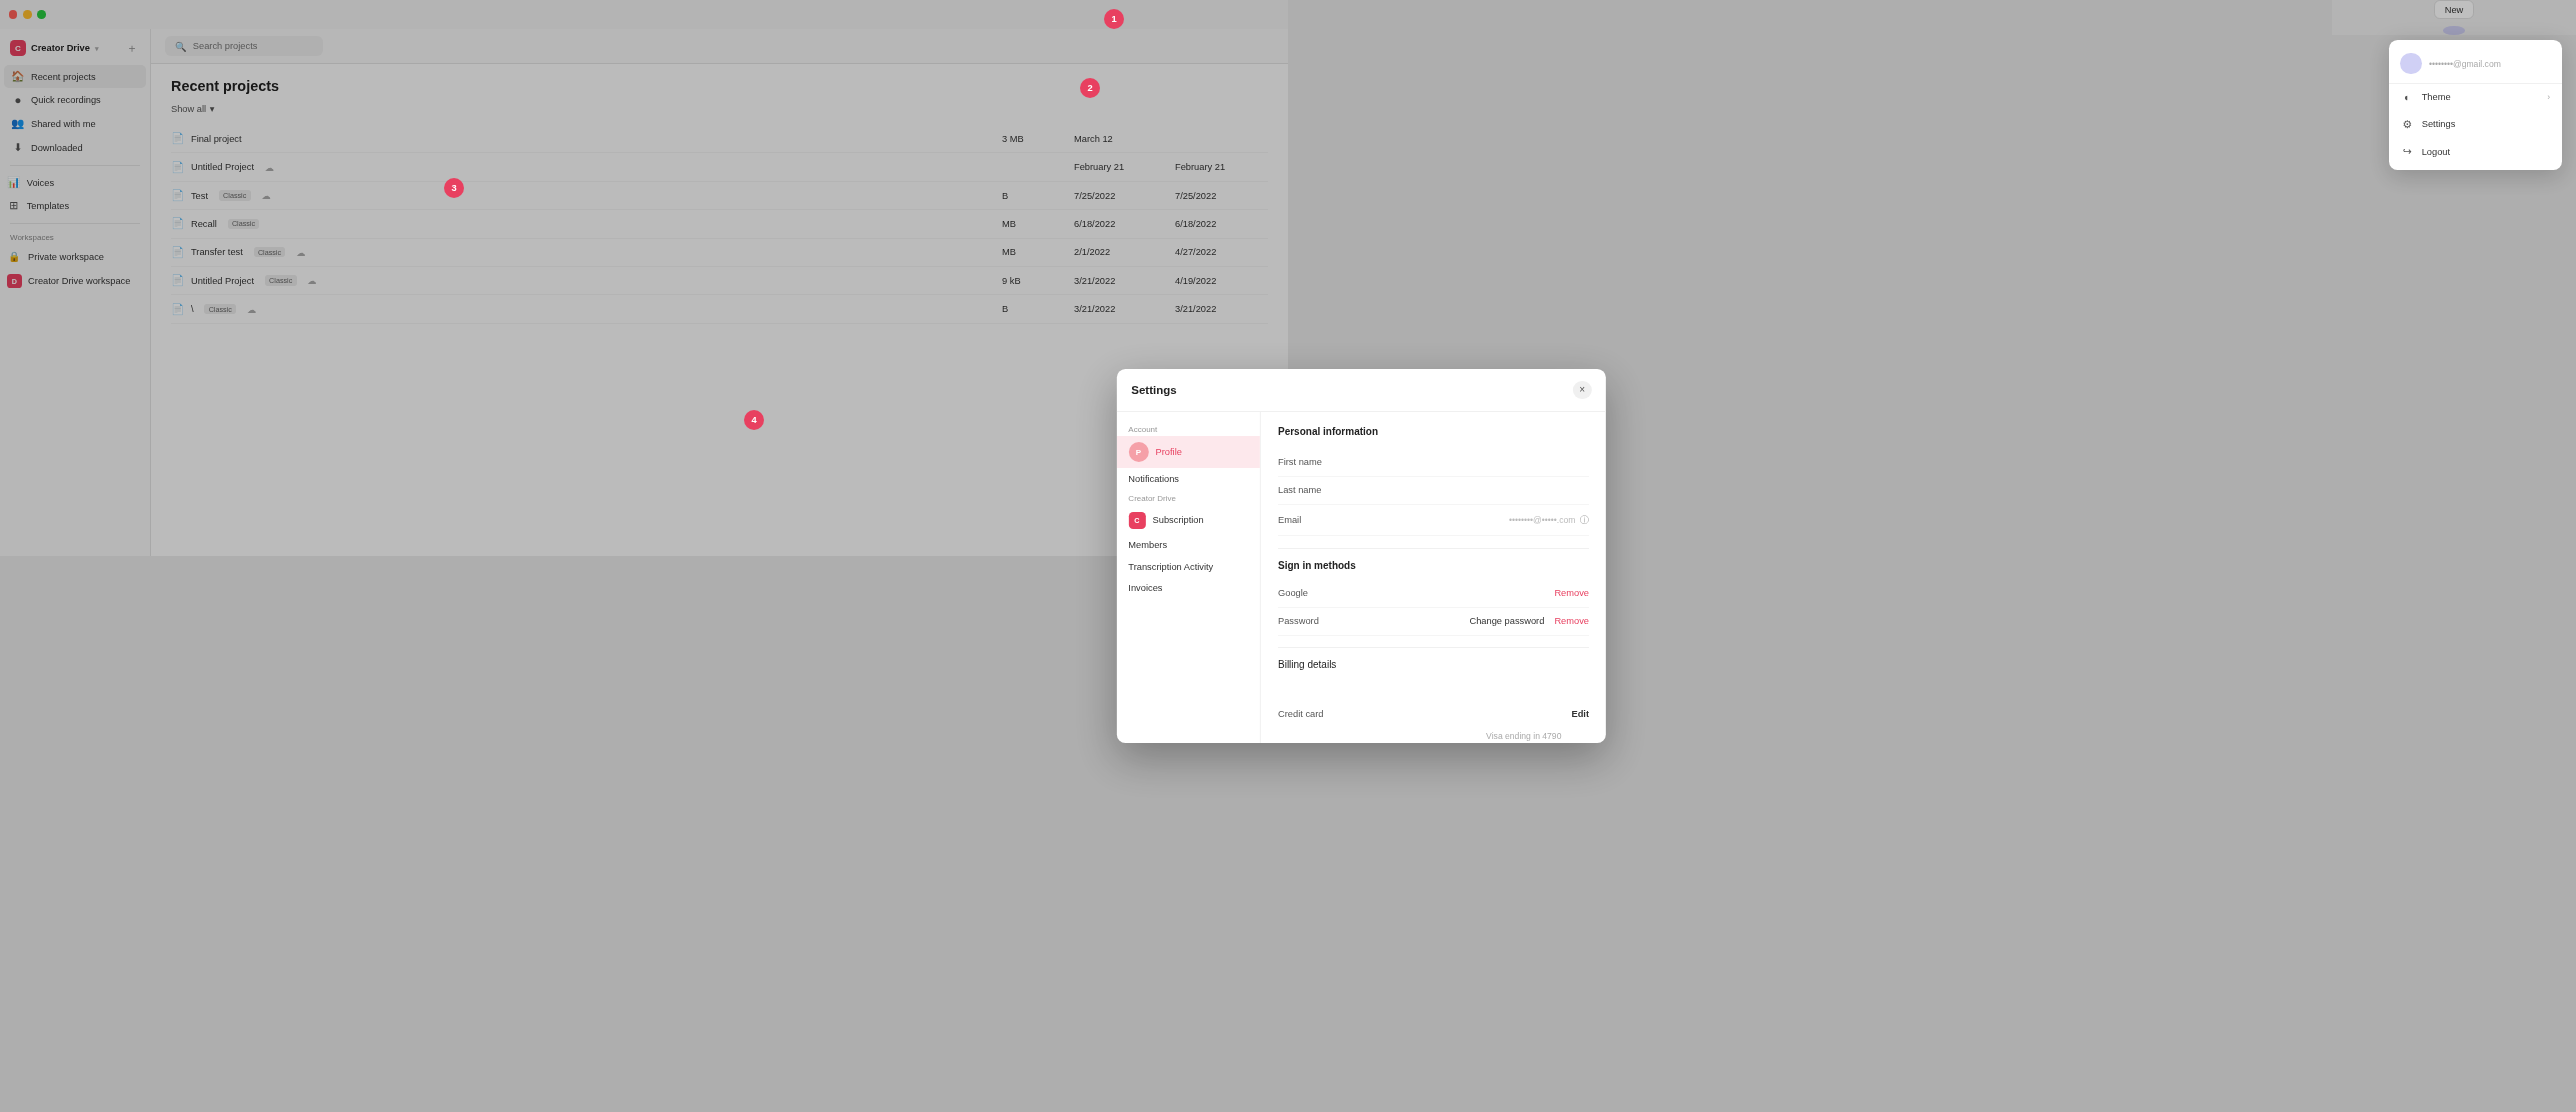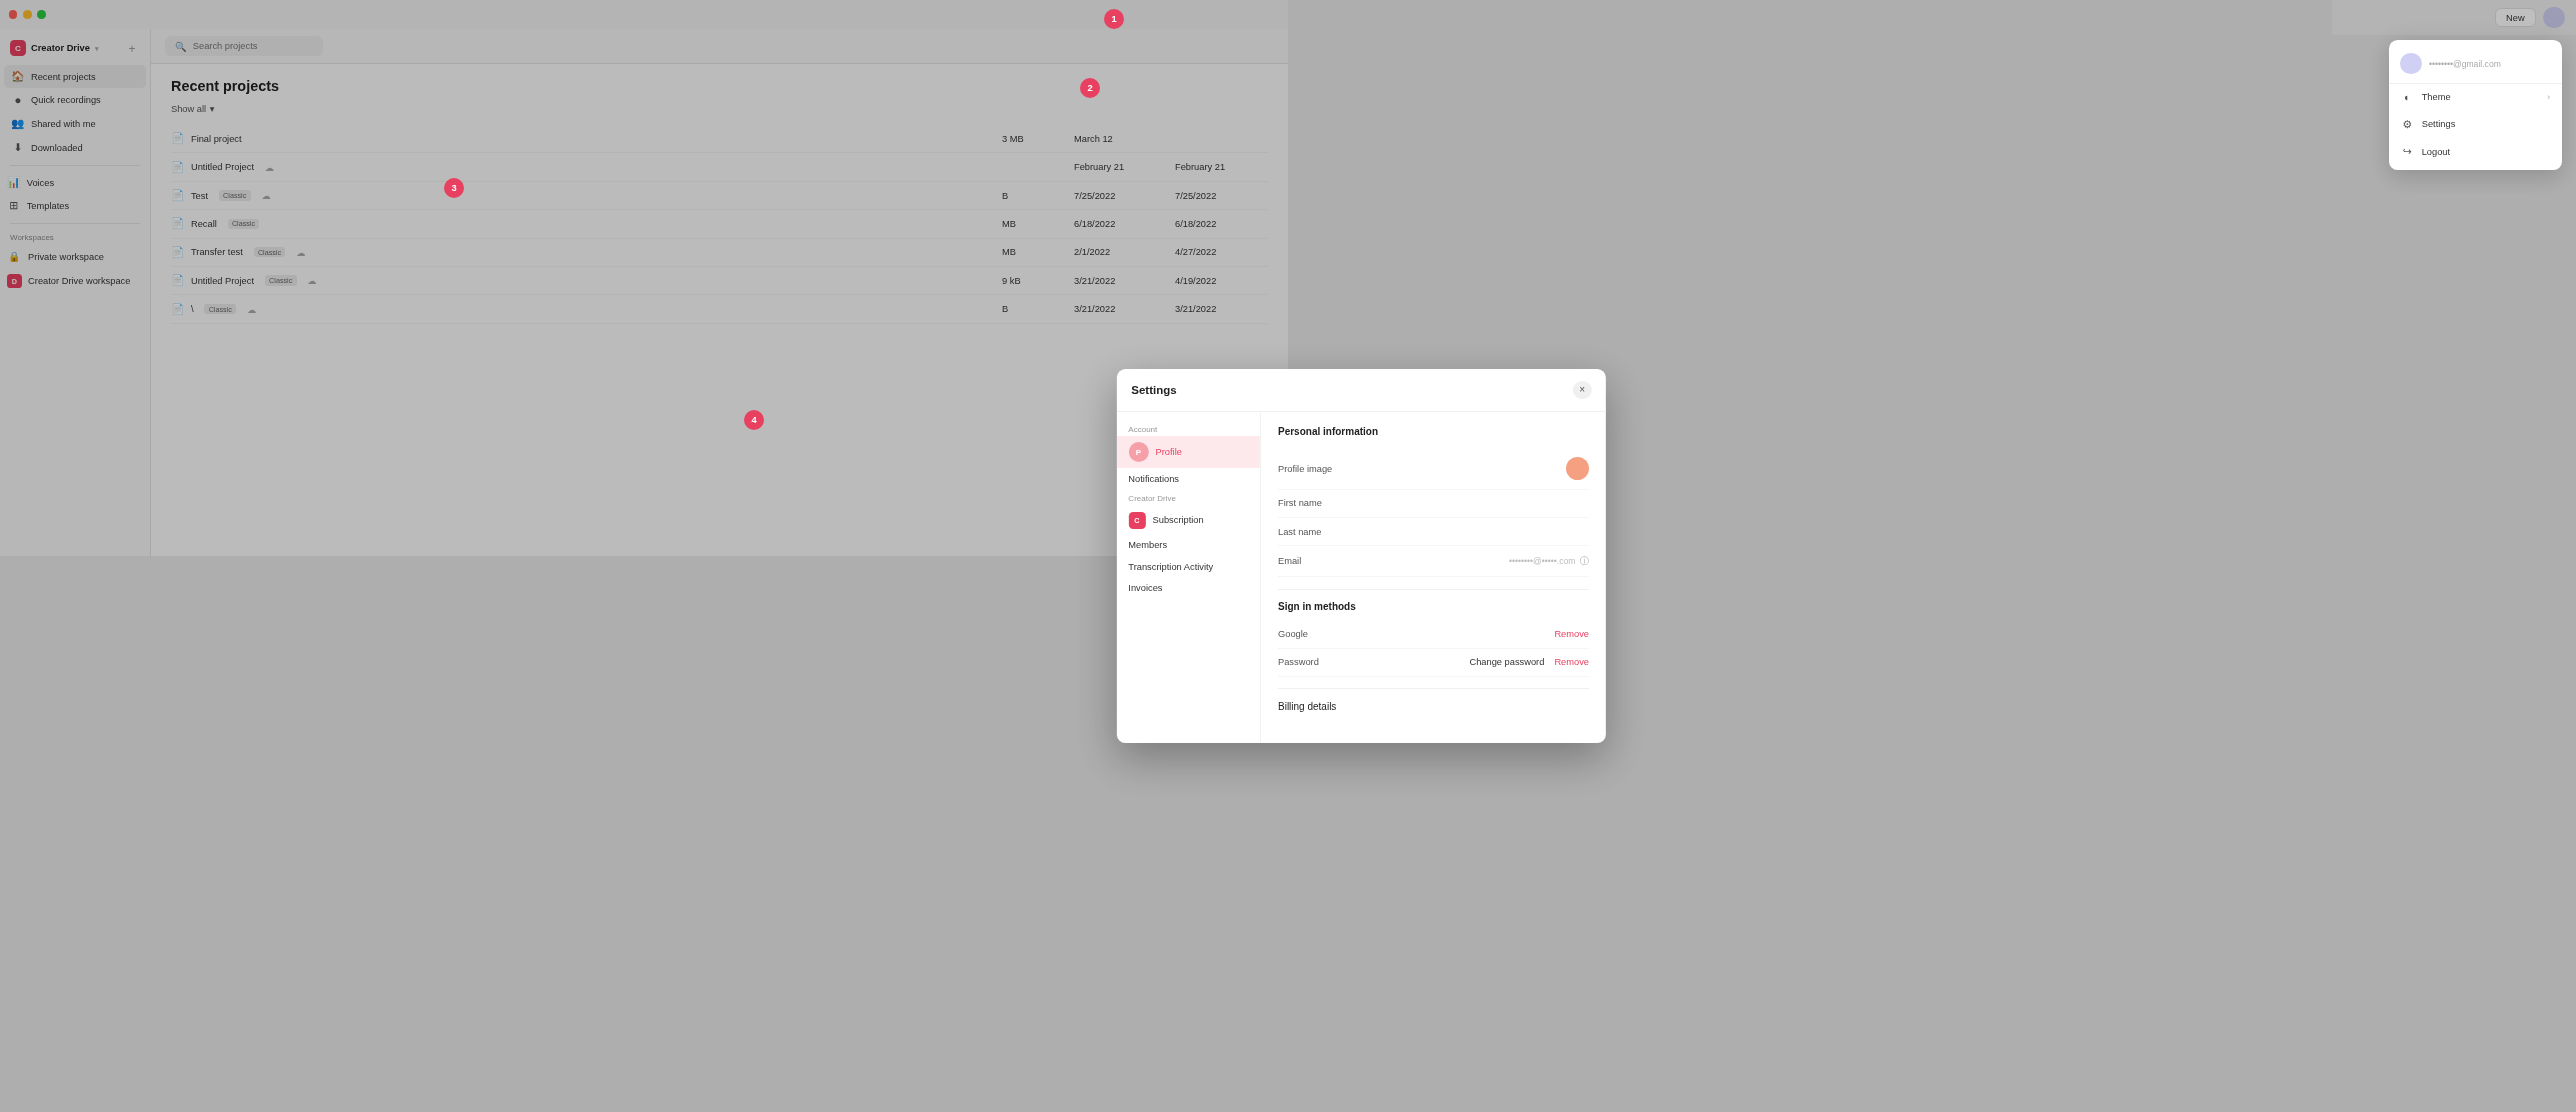--- a/index.html
+++ b/index.html
@@ -503,20 +503,21 @@
       right: 0;
       width: 244px;
       height: 35px;
       background: #f0f0f0;
       display: flex;
       align-items: center;
       justify-content: flex-end;
       padding: 0 11.5px;
       gap: 7.2px;
       z-index: 50;
+      flex-direction: column;
     }
     .new-btn {
       background: white;
       border: 0.7px solid #e0e0e0;
       border-radius: 5.8px;
       padding: 3.6px 10px;
       font-size: 9.3px;
       cursor: pointer;
       color: #333;
     }
@@ -748,24 +749,20 @@
       </div>
 
       <div class="modal-nav-item">
         <span>Invoices</span>
       </div>
     </div>
 
     <div class="modal-content">
       <div class="section-title">Personal information</div>
 
-      <div class="form-row">
-        <span class="form-label">Profile image</span>
-        <div class="profile-avatar"></div>
-      </div>
 
       <div class="form-row">
         <span class="form-label">First name</span>
         <input type="text" style="border: none; background: transparent; font-size: 9.3px; color: rgb(204, 204, 204); text-align: right; outline: none;">
       </div>
 
       <div class="form-row">
         <span class="form-label">Last name</span>
         <input type="text" style="border: none; background: transparent; font-size: 9.3px; color: rgb(204, 204, 204); text-align: right; outline: none;">
       </div>

